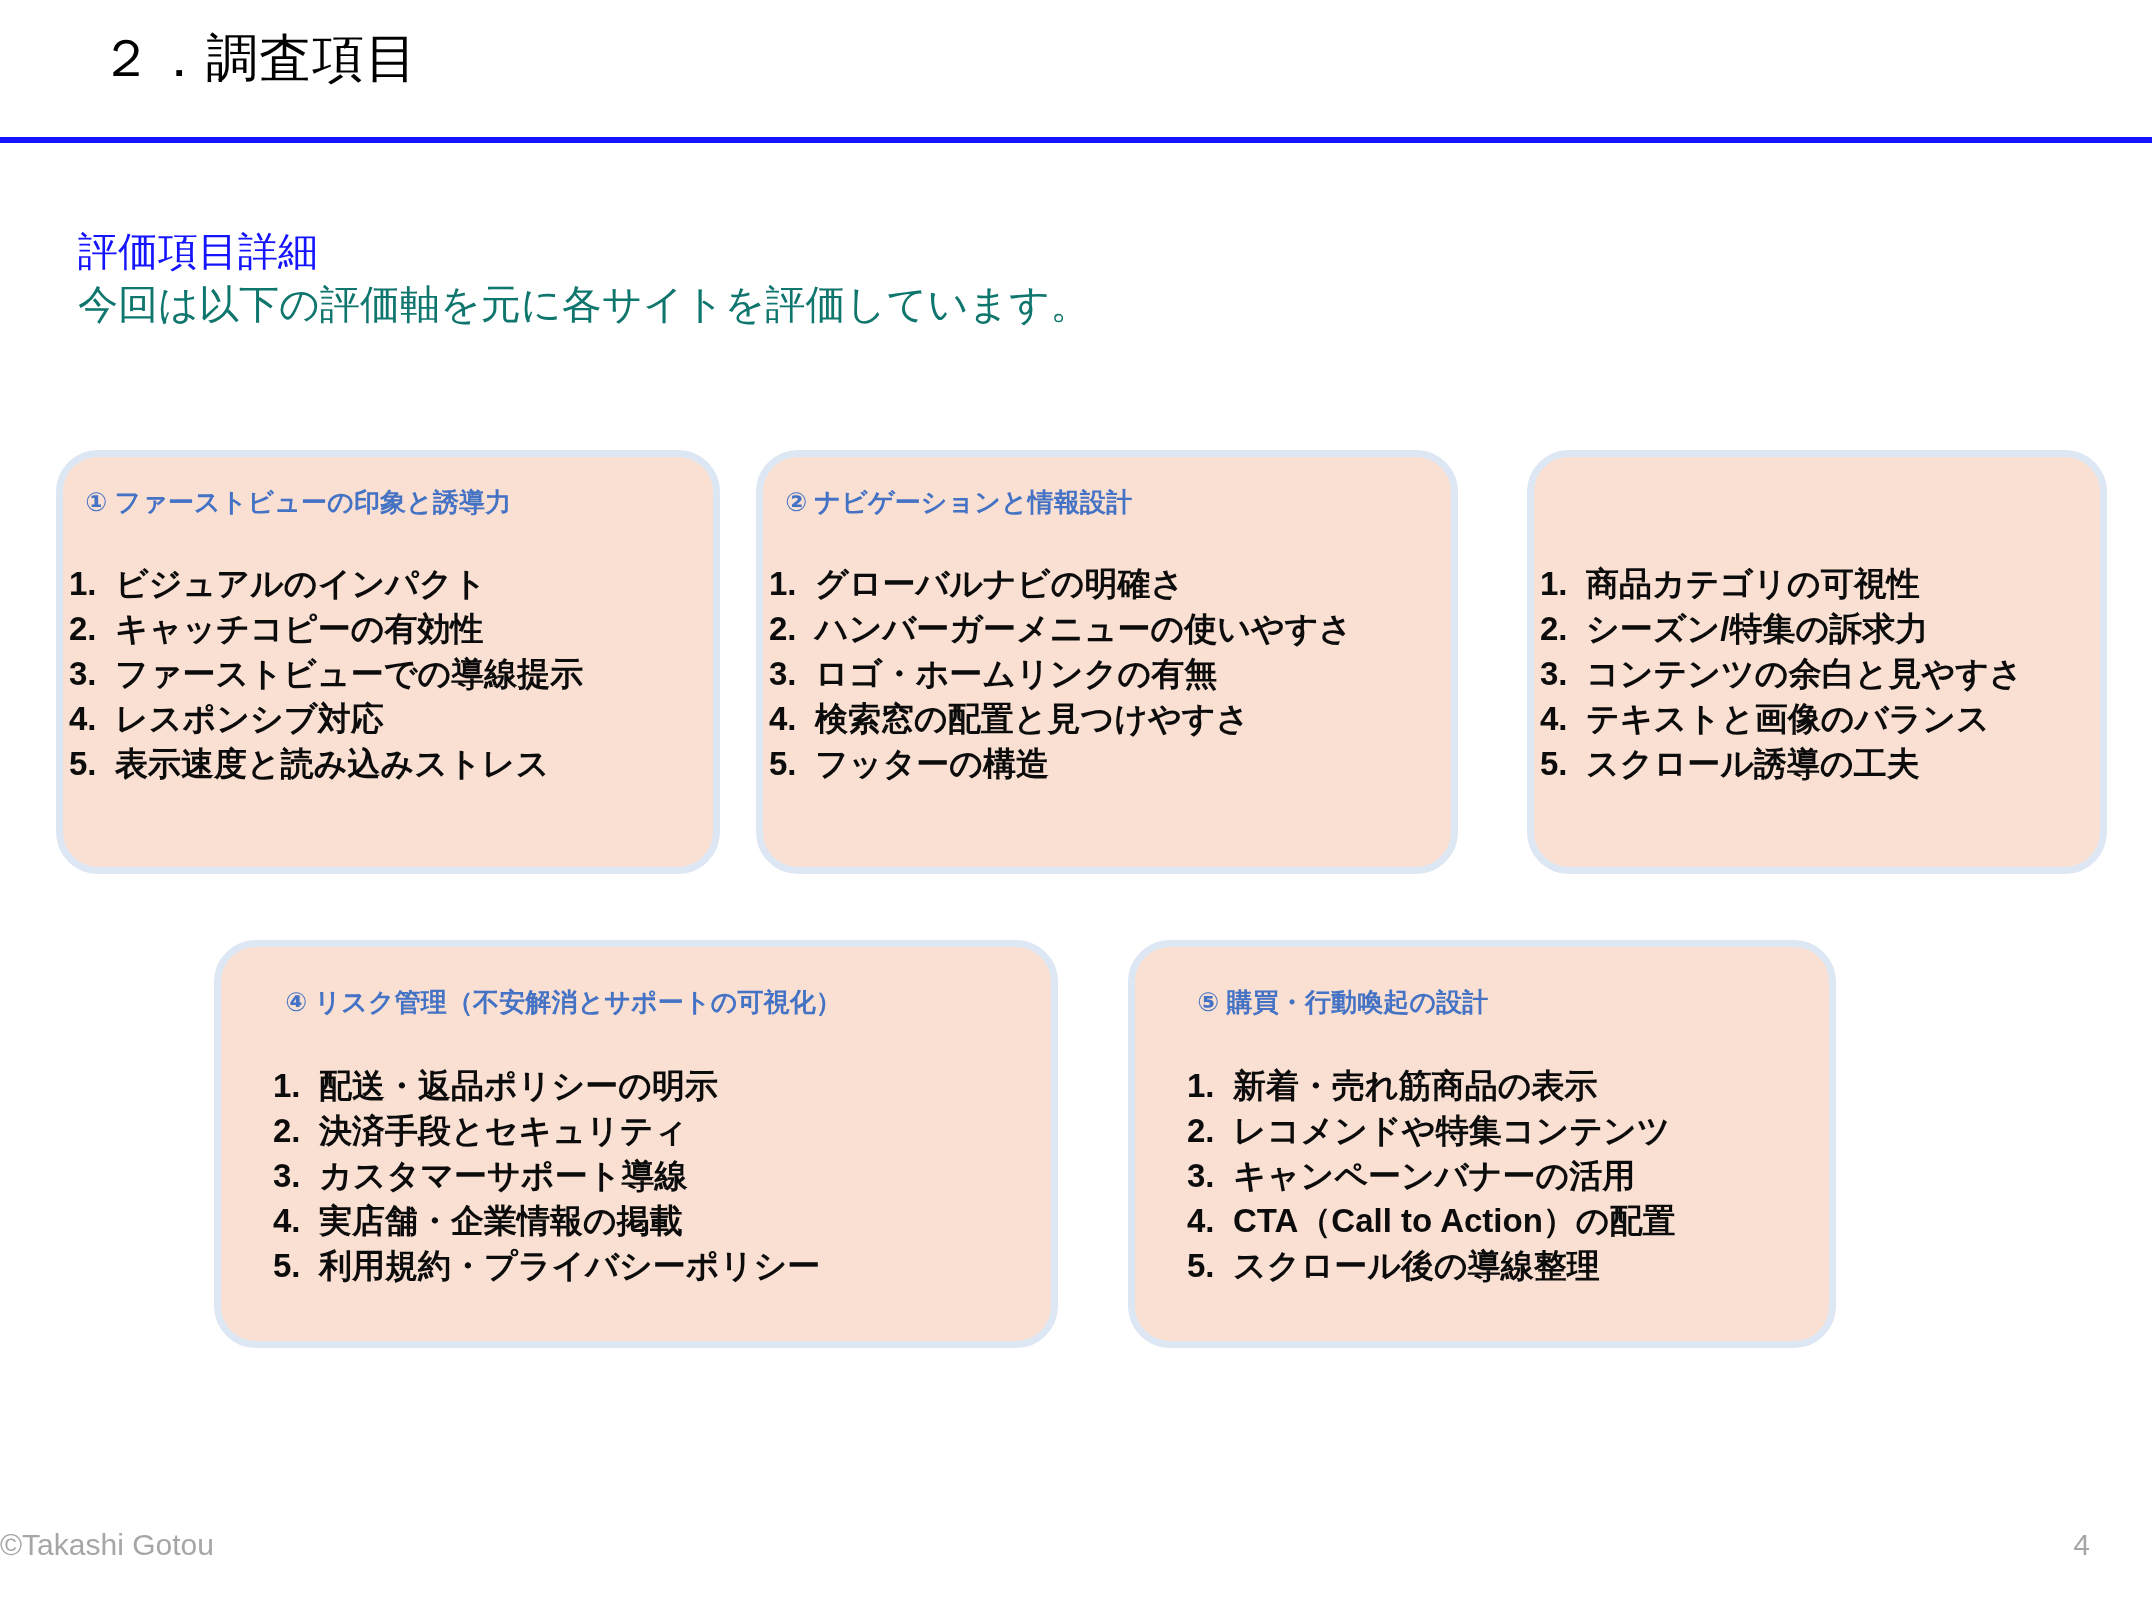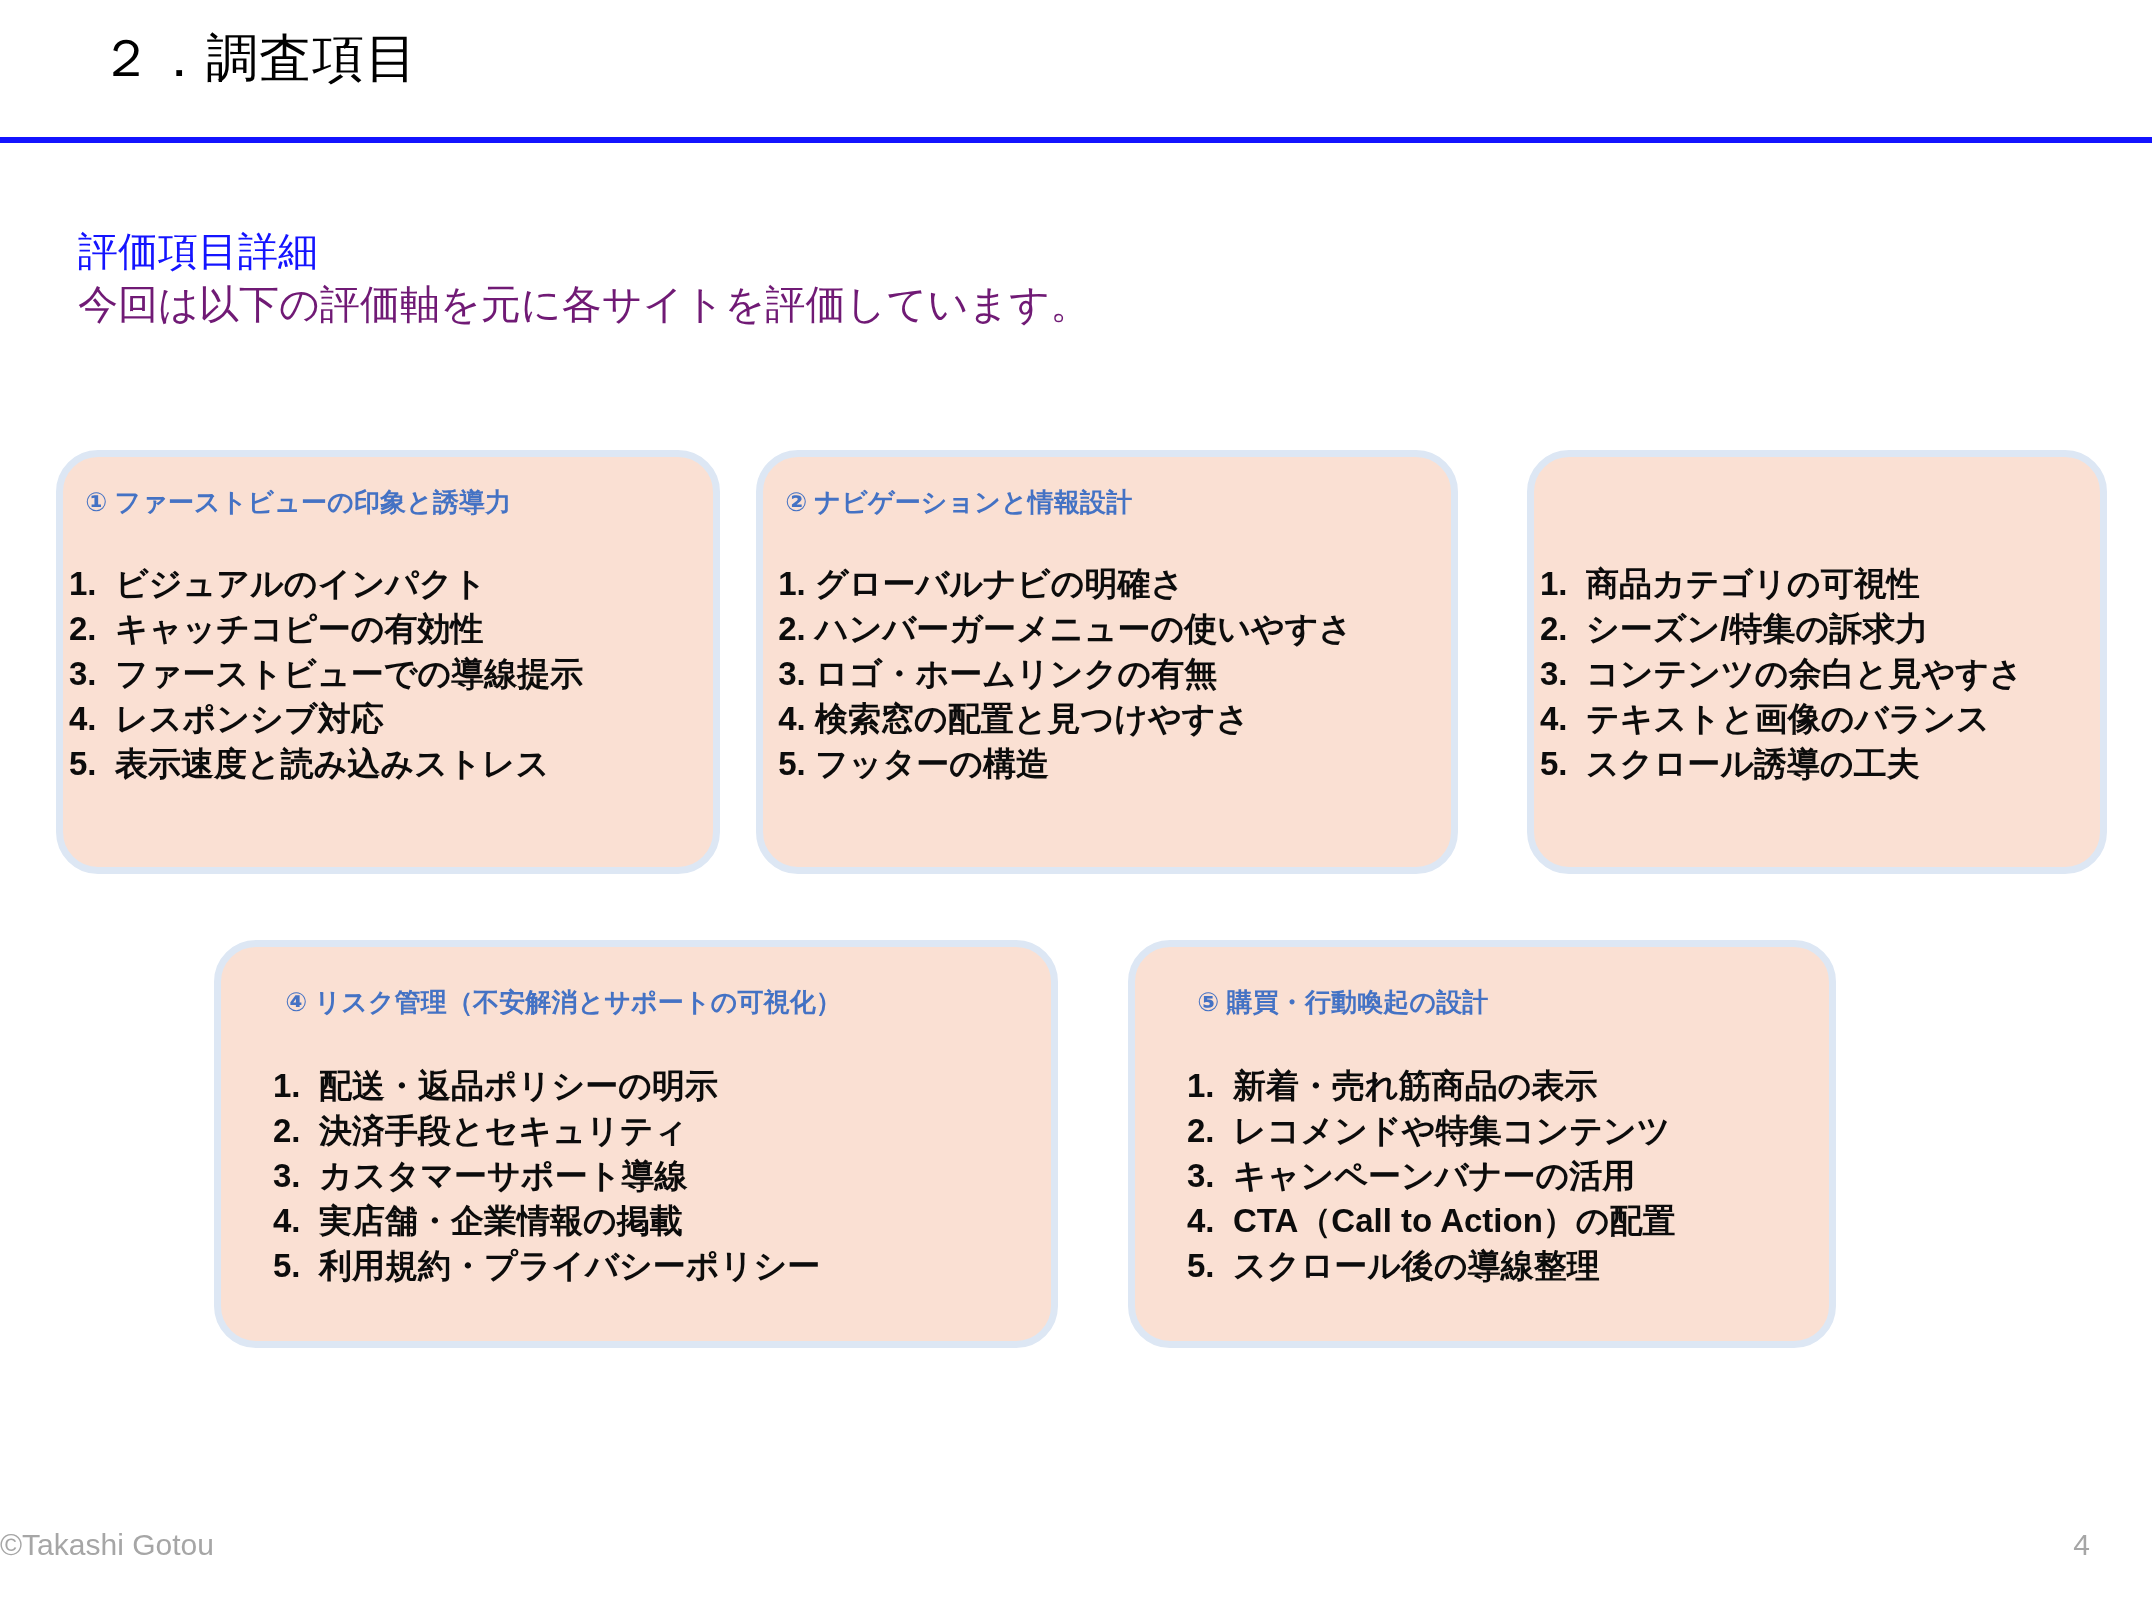--- a/index.html
+++ b/index.html
@@ -45,21 +45,21 @@
   #lead-heading {
     font-size: 40px;
     line-height: 1.18;
     color: #1414ff;
     font-weight: 400;
     white-space: nowrap;
   }
   #lead-body {
     font-size: 40px;
     line-height: 1.18;
-    color: #701a75;
+    color: #0f766e;
     font-weight: 400;
     white-space: nowrap;
     margin-top: 6px;
   }
 
   
   .card {
     position: absolute;
     box-sizing: border-box;
     background: #fae0d3;
@@ -95,21 +95,21 @@
     min-width: 46px;
     font-weight: bold;
   }
   .li-text { font-weight: bold; }
 
   
   #card-1 { left: 56px;   top: 450px;  width: 664px;  height: 424px; }
   #card-1 .card-header { left: 22px; top: 28px; }
   #card-1 .card-list   { left: 6px;  top: 110px; }
 
-  #card-2 { left: 756px;  top: 450px;  width: 702px;  height: 424px; text-align: center; }
+  #card-2 { left: 756px;  top: 450px;  width: 702px;  height: 424px; }
   #card-2 .card-header { left: 22px; top: 28px; }
   #card-2 .card-list   { left: 6px;  top: 110px; }
 
   #card-3 { left: 1527px; top: 450px;  width: 580px;  height: 424px; }
   #card-3 .card-header { left: 22px; top: 28px; }
   #card-3 .card-list   { left: 6px;  top: 110px; }
 
   
   #card-4 { left: 214px;  top: 940px;  width: 844px;  height: 408px; }
   #card-4 .card-header { left: 64px; top: 38px; }

